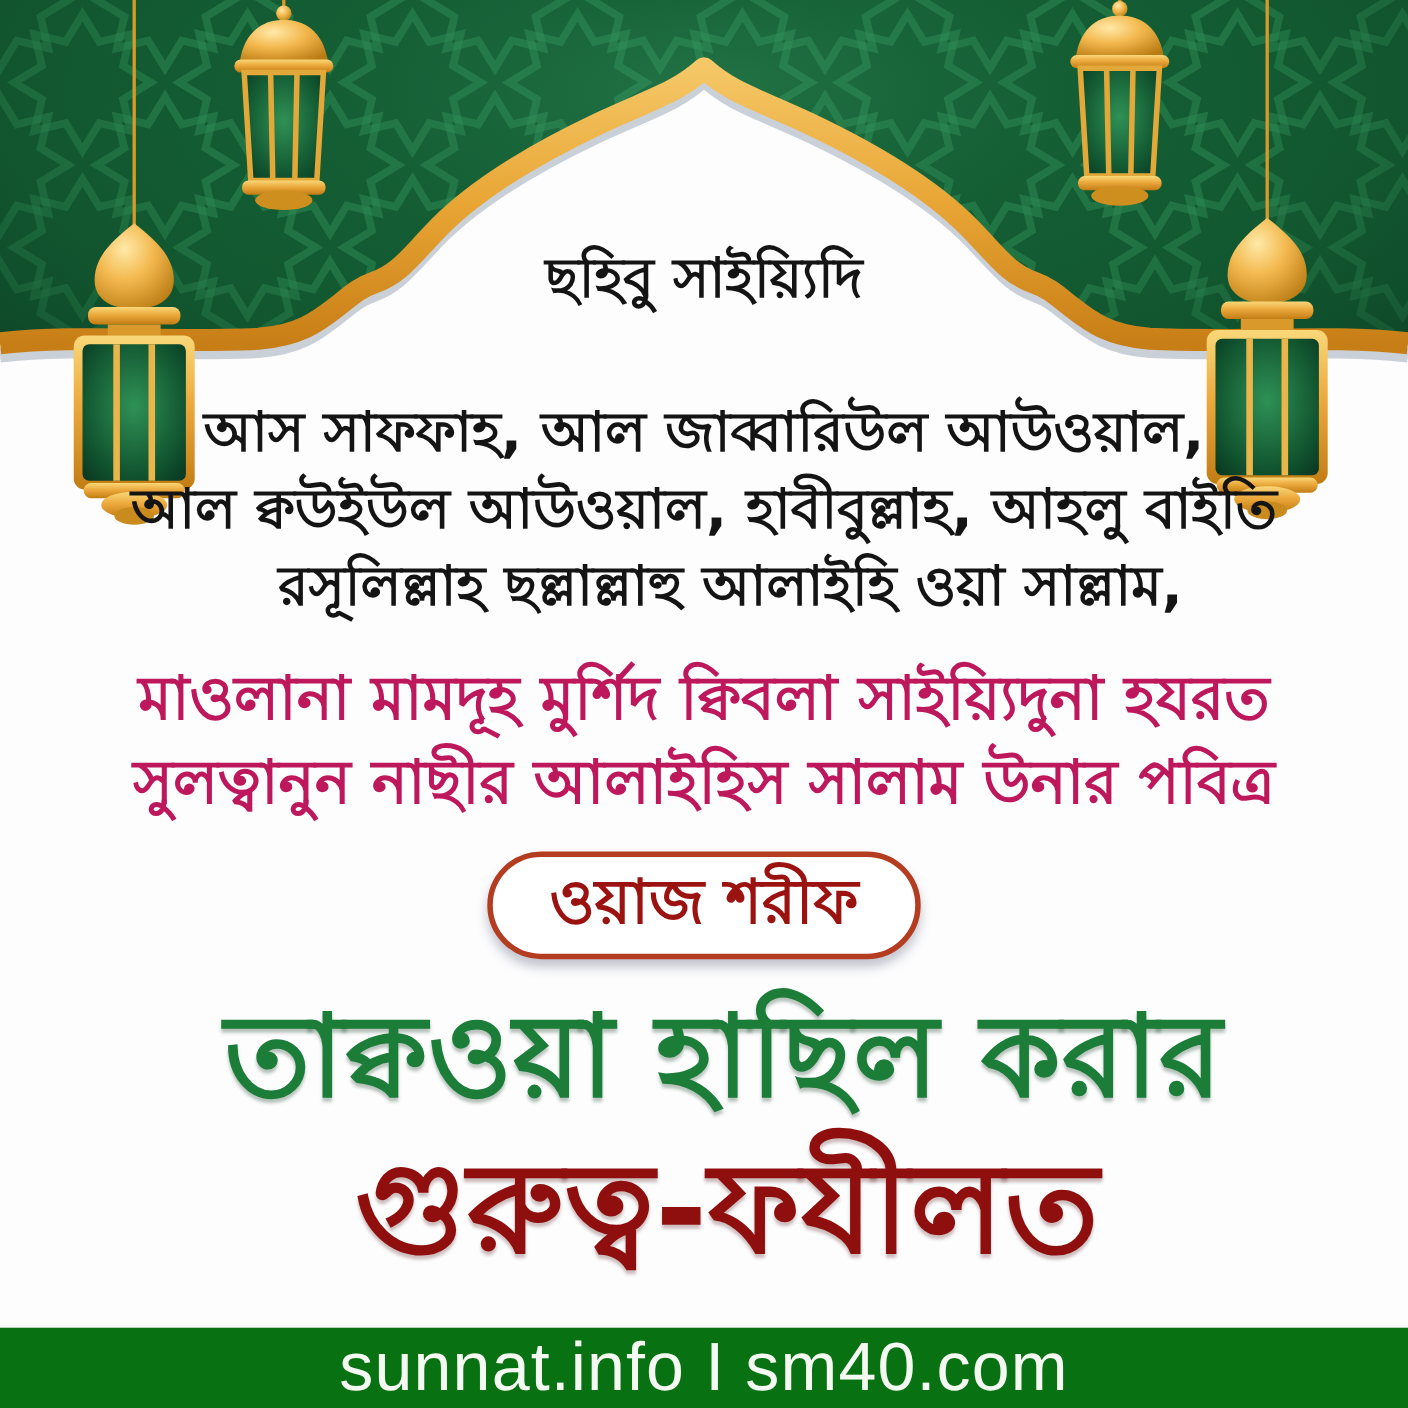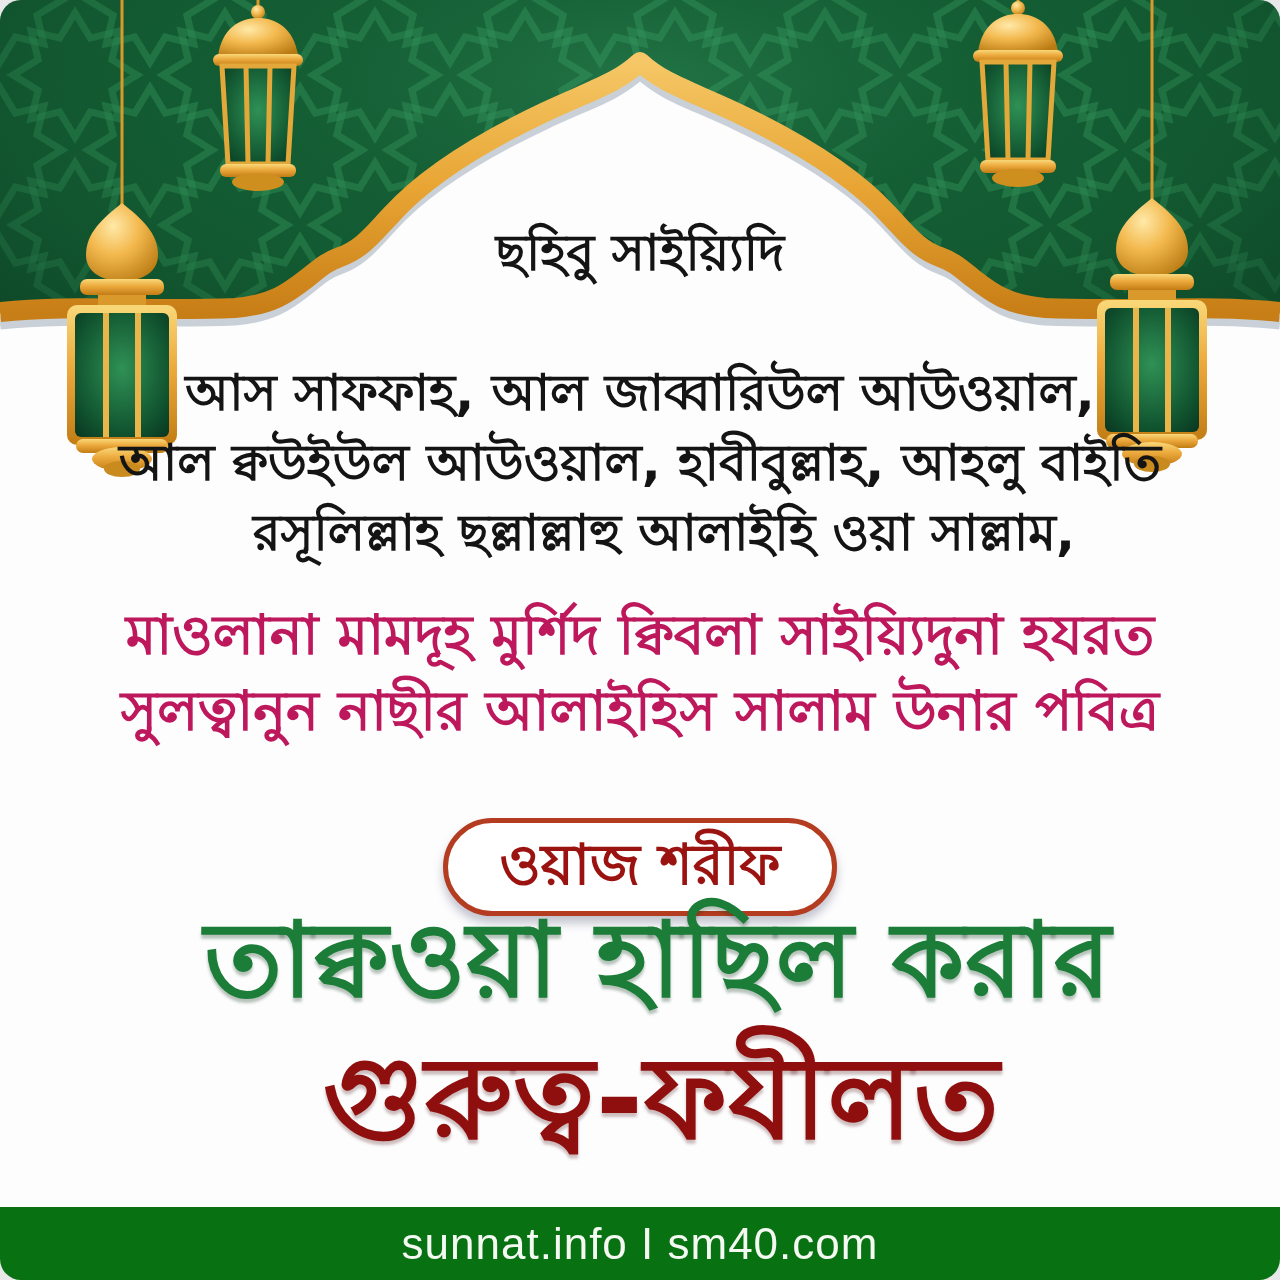--- a/index.html
+++ b/index.html
@@ -1,48 +1,46 @@
 <!DOCTYPE html>
 <html><head>
 <meta charset="utf-8">
 <style>
   html,body{margin:0;padding:0;background:#e8e8e8;}
   .poster{
     position:relative;width:1280px;height:1280px;margin:0 auto;
     background:#fdfdfe;overflow:hidden;
     font-family:"DejaVu Sans","Liberation Sans",sans-serif;
-    border-radius:21px;
   }
   .hero-art{position:absolute;top:0;left:0;width:1280px;height:560px;display:block;}
   .txt{position:absolute;left:0;right:0;text-align:center;white-space:nowrap;line-height:1;}
   .salut{color:#141414;font-size:50px;font-weight:700;}
   .speaker{color:#be185d;font-size:55px;font-weight:800;}
   .badge-wrap{position:absolute;left:0;right:0;top:774px;text-align:center;}
   .badge{
     display:inline-block;background:#ffffff;border:5px solid #b43c20;border-radius:52px;
     padding:0 52px;height:88px;line-height:84px;
     color:#9b1310;font-size:56px;font-weight:800;white-space:nowrap;
     box-shadow:0 7px 10px rgba(120,125,145,.45);
-    margin-top:44px;
   }
   .headline-green{
     color:#1b7d38;font-size:104px;font-weight:900;letter-spacing:1px;
     text-shadow:0 4px 3px rgba(20,60,30,.30);
   }
   .headline-red{
     color:#8e0f0d;font-size:114px;font-weight:900;letter-spacing:1px;
     text-shadow:0 4px 3px rgba(80,20,20,.28);
     margin-left:43px;
   }
   .footer-bar{
     position:absolute;left:0;top:1207px;width:1280px;height:73px;
     background:#087112;display:flex;align-items:center;justify-content:center;
   }
   .footer-text{
-    color:#f4f9f2;font-size:44px;font-weight:400;letter-spacing:1px;
+    color:#f4f9f2;font-size:62px;font-weight:400;letter-spacing:1px;
     font-family:"Liberation Sans","DejaVu Sans",sans-serif;white-space:nowrap;
   }
 </style>
 </head>
 <body>
 
 <div class="poster">
 
   <svg class="hero-art" viewBox="0 0 1280 560" aria-hidden="true">
     <defs>

